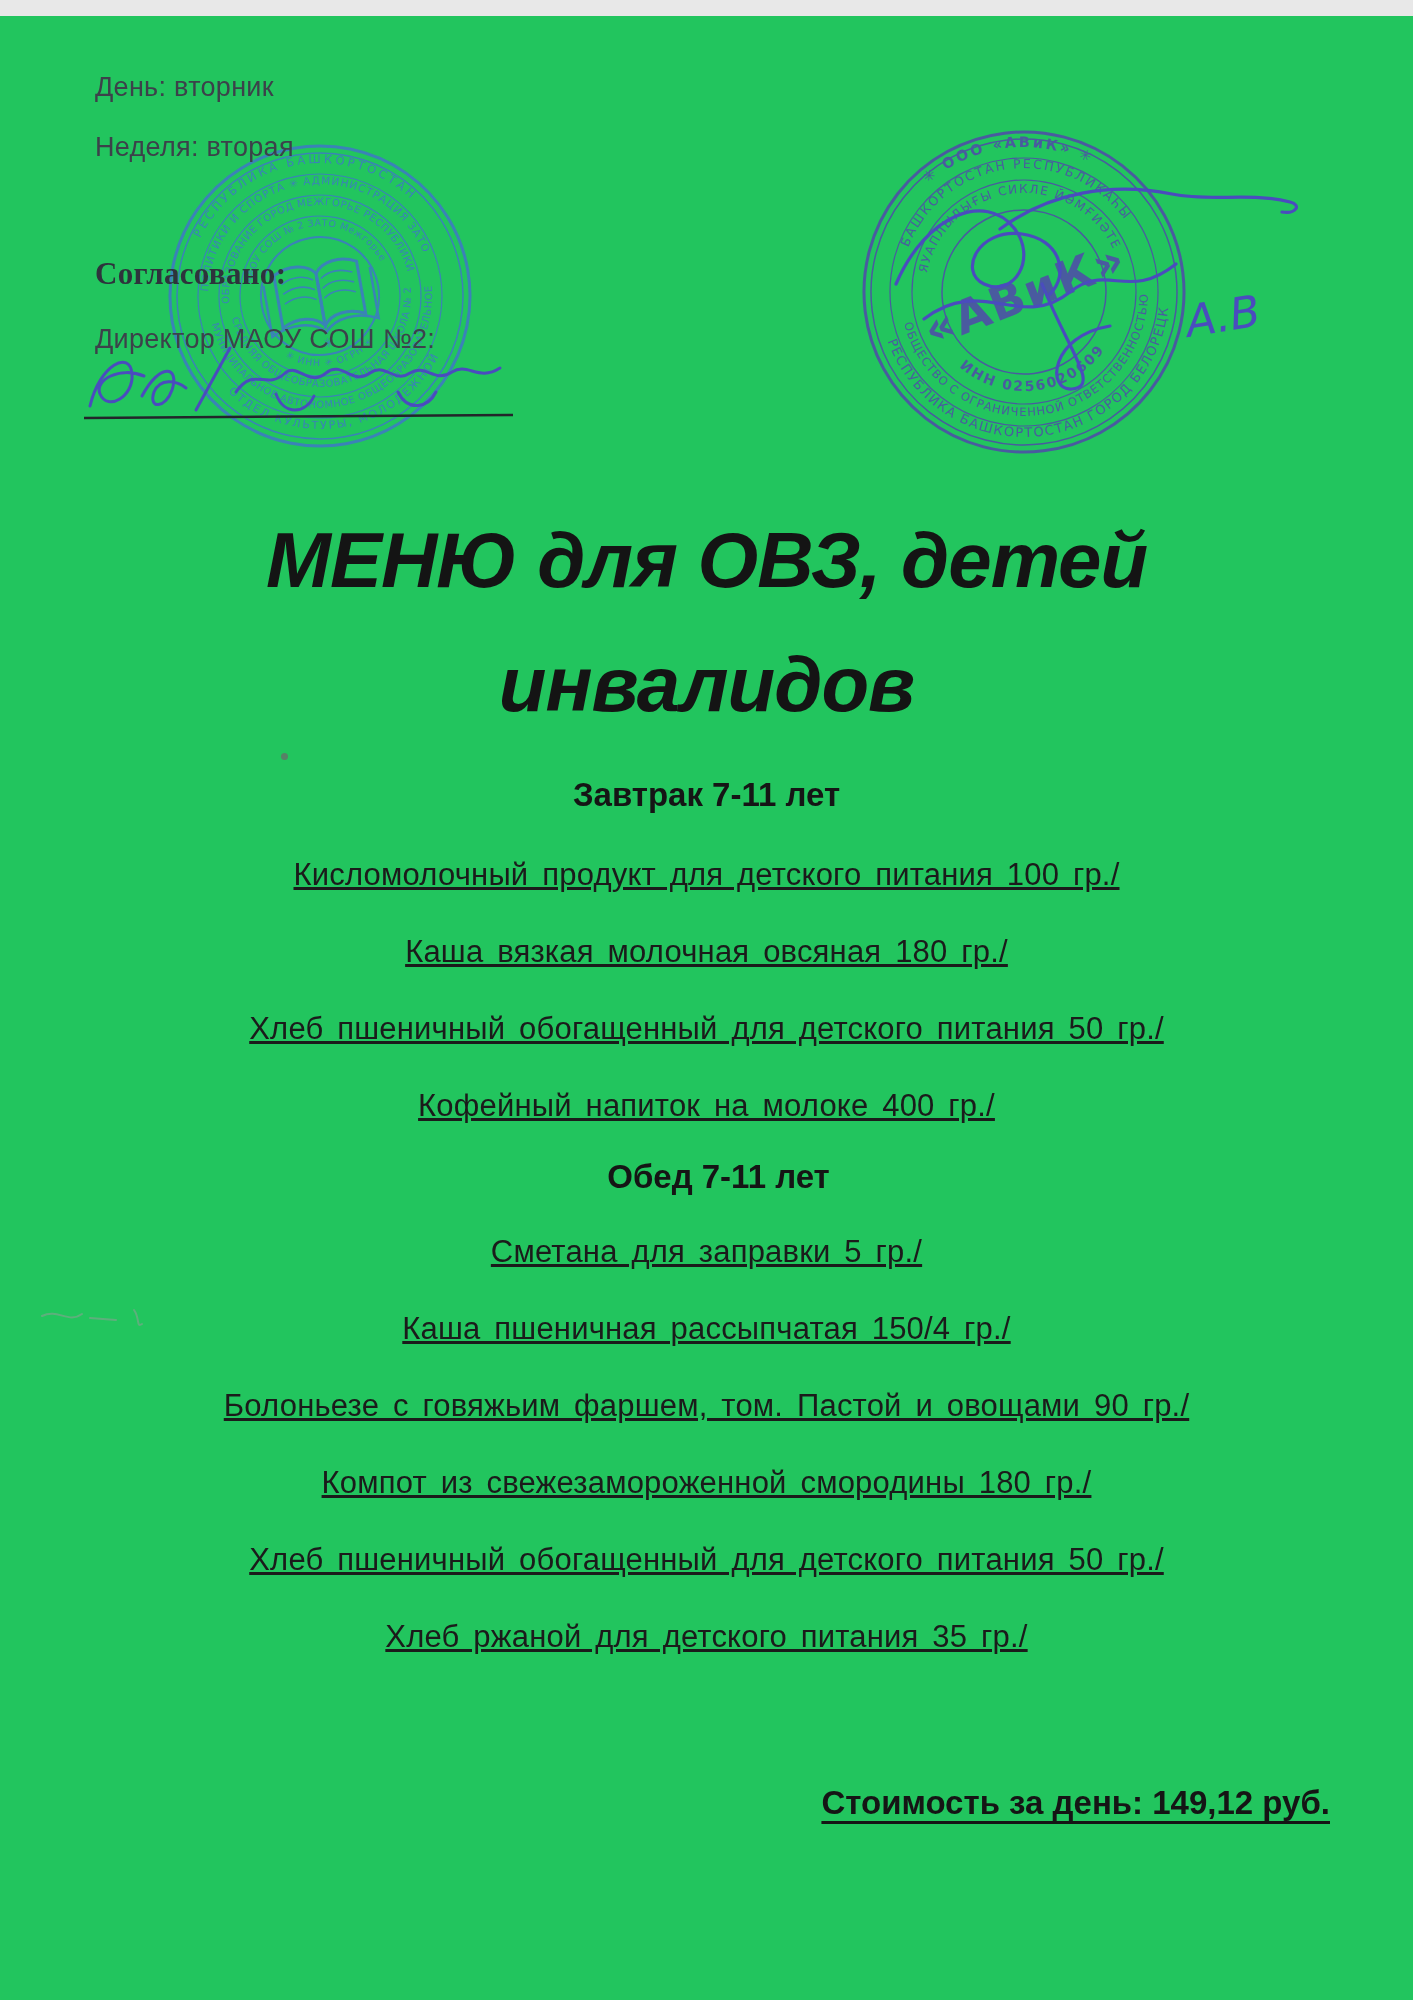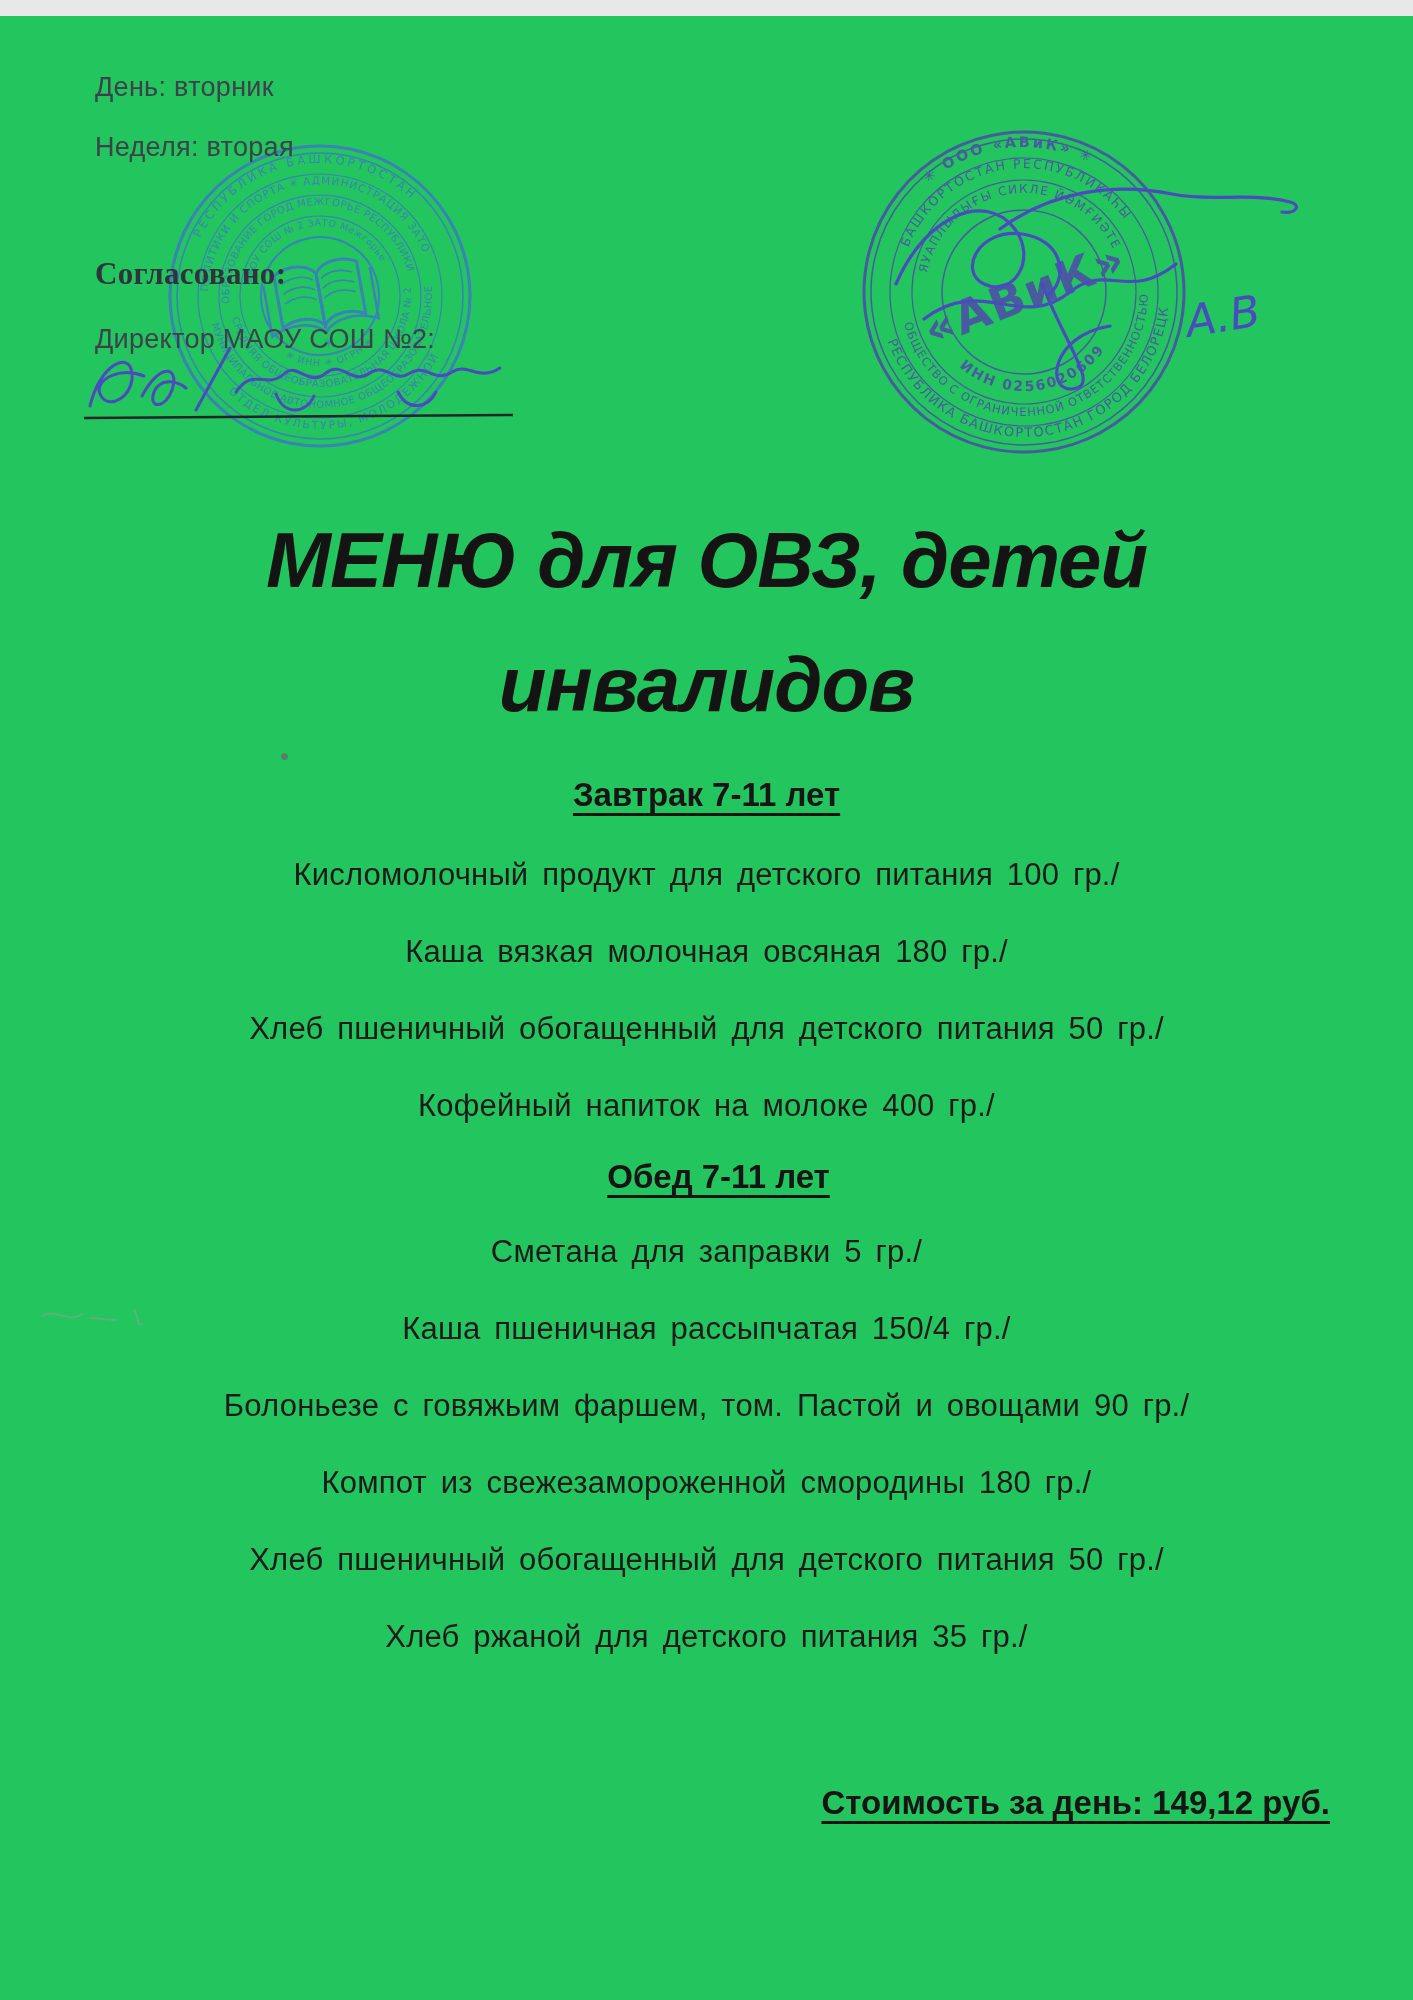--- a/index.html
+++ b/index.html
@@ -38,30 +38,30 @@
   .doc-title{
     position:absolute;top:505px;left:0;width:100%;text-align:center;z-index:2;
     font-weight:bold;font-style:italic;font-size:78px;line-height:1;
     color:#141414;letter-spacing:-1px;
   }
   .doc-title .line2{margin-top:46px;}
   
   .section-header{
     position:absolute;left:0;width:100%;text-align:center;z-index:2;
     font-size:33px;font-weight:bold;color:#151515;
-    text-decoration:underline;text-decoration-thickness:2.5px;text-underline-offset:7px;
+    text-decoration-thickness:2.5px;text-underline-offset:7px;
   }
   .header-breakfast{top:760px;}
   .header-lunch{top:1142px;padding-left:24px;}
   .menu-list{position:absolute;left:0;width:100%;z-index:2;font-size:31px;color:#1b1b1b;}
   .list-breakfast{top:820px;}
   .list-lunch{top:1197px;}
   .menu-item{
     height:77px;display:flex;align-items:center;justify-content:center;
-    letter-spacing:.2px;word-spacing:5px;white-space:nowrap;
+    letter-spacing:.2px;word-spacing:5px;white-space:nowrap;text-decoration:underline;
   }
   .cost-line{
     position:absolute;top:1768px;right:83px;z-index:2;
     font-size:33px;font-weight:bold;color:#151515;
     text-decoration:underline;text-decoration-thickness:2.5px;text-underline-offset:7px;
   }
   
   .artifact-dot{position:absolute;left:281px;top:737px;width:7px;height:7px;border-radius:50%;background:#6a6a6a;opacity:.75;z-index:2;}
   .artifact-pencil{position:absolute;left:38px;top:1282px;z-index:1;opacity:.5;}
 </style>

